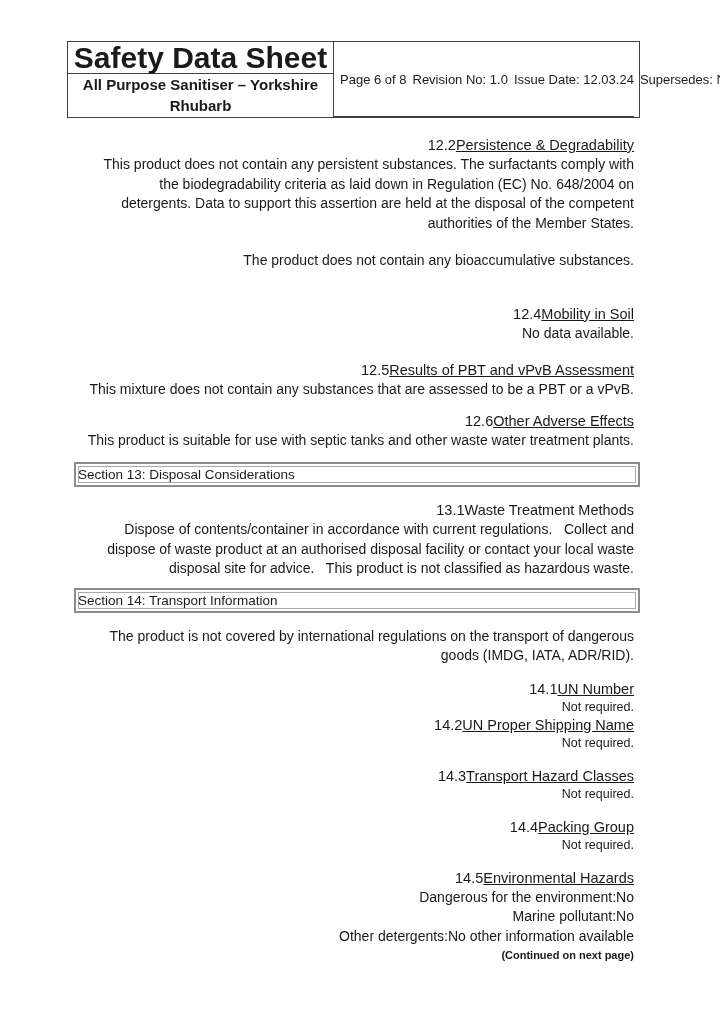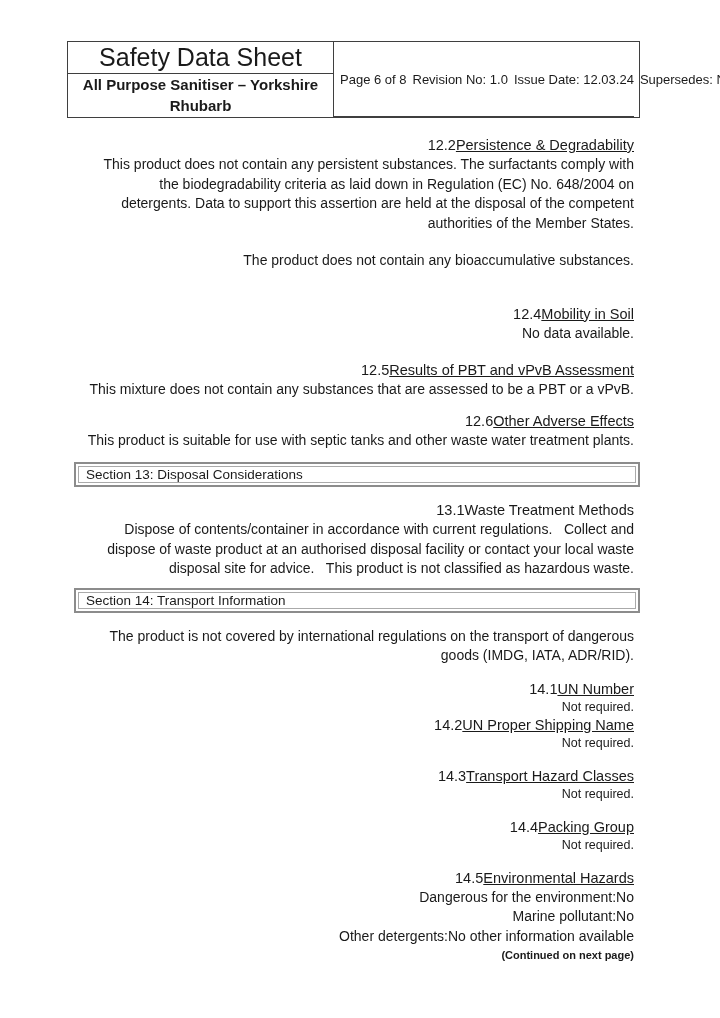--- a/index.html
+++ b/index.html
@@ -39,21 +39,21 @@
     margin-left: 1px; margin-top: 2px;
   }
   .hdr-title-cell {
     width: 266px; flex: none;
     border-right: 1px solid #3f3f3f;
     display: flex; flex-direction: column;
   }
   .hdr-title {
     height: 32px; flex: none;
     border-bottom: 1px solid #3f3f3f;
-    font-size: 25px; font-weight: 400;
+    font-size: 30px; font-weight: 700;
     display: flex; align-items: center; justify-content: center;
     letter-spacing: 0px;
   }
   .hdr-subtitle {
     flex: 1;
     font-size: 15px; font-weight: 700;
     text-align: center;
     display: flex; align-items: center; justify-content: center;
     padding: 0 10px; line-height: 1.35;
   }
@@ -81,21 +81,21 @@
     font-size: 14px; line-height: 19.5px;
     white-space: pre-wrap;
   }
   .body-text.small { font-size: 12.5px; line-height: 17px; }
 
   .banner {
     margin-left: 74px; width: 566px; height: 25px;
     border: 2px solid #8c8c8c;
     box-shadow: inset 0 0 0 2px #ffffff, inset 0 0 0 3px #aaaaaa;
     display: flex; align-items: center;
-    padding-left: 10px;
+    padding-left: 2px;
     font-size: 13.5px;
     margin-bottom: 14px;
     background: #fff;
   }
   .banner.mt { margin-top: 9px; }
 
   .kv-row { font-size: 14px; line-height: 19.5px; }
   .kv-label { display: inline-block; min-width: 161px; }
 
   .footer-note {

